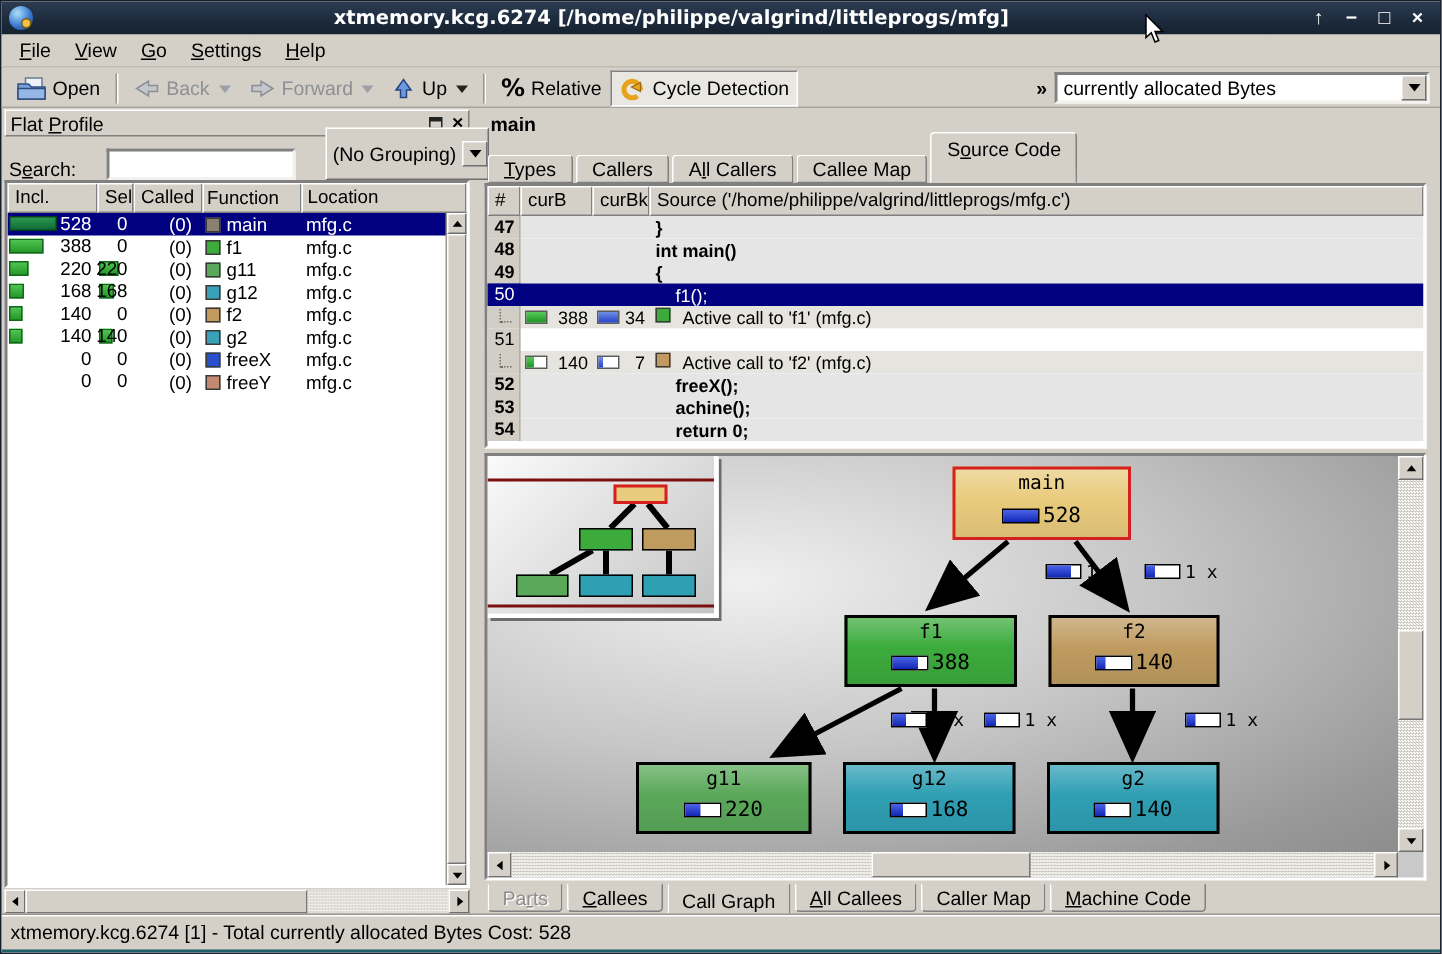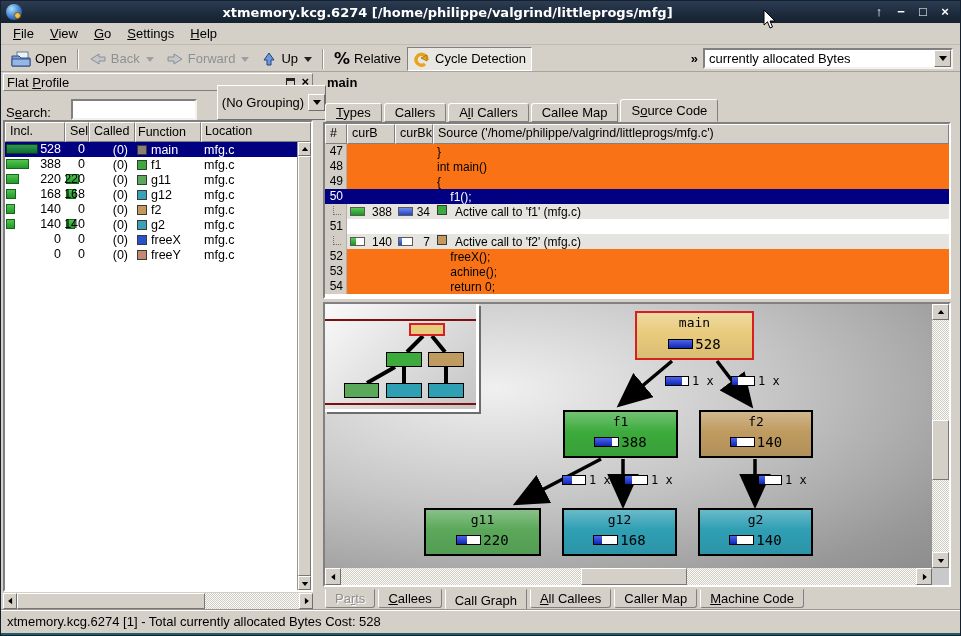--- a/index.html
+++ b/index.html
@@ -99,34 +99,34 @@
   .dock-hscroll{height:16px;flex:0 0 auto;display:flex;margin-top:1px;}
   .dock-hscroll .sb-btn{width:14px;height:16px;}
   .hthumb{width:188px;height:16px;flex:0 0 auto;}
   .htrack{flex:1;}
 
   
   .fv-title{position:absolute;top:2px;left:4px;font-weight:bold;font-size:13px;}
   .tabs{position:absolute;top:26px;left:2px;height:23px;display:flex;align-items:flex-end;gap:2px;}
   .tab{height:19px;padding:1px 10px;background:#d4d0c8;border:1px solid;
     border-color:#fff #808080 #808080 #fff;border-radius:3px 3px 0 0;white-space:nowrap;}
-  .tab.active{height:23px;padding-top:3px;border-bottom-color:#d4d0c8;}
+  .tab.active{height:34px;padding-top:3px;border-bottom-color:#d4d0c8;}
   .src-view{position:absolute;top:49px;left:0;width:628px;height:177px;background:#fff;
     border:2px solid;border-color:#808080 #fff #fff #808080;overflow:hidden;}
   .shead{display:flex;height:20px;}
   .sr{display:flex;height:15px;align-items:center;font-size:12px;}
   .ln{width:22px;height:100%;background:#d2cec6;border-right:1px solid #b4b0a8;
     text-align:right;padding-right:3px;line-height:15px;flex:0 0 auto;}
   .cb{width:48px;height:100%;display:flex;align-items:center;justify-content:space-between;
     padding:0 3px;flex:0 0 auto;}
   .cbk{width:38px;height:100%;display:flex;align-items:center;justify-content:space-between;
     padding:0 3px;flex:0 0 auto;}
   .code{flex:1;padding-left:4px;white-space:pre;overflow:hidden;}
   .sr.plain .code{margin-left:86px;}
-  .bgg{background:#f97316;}
+  .bgg{background:#e5e5e5;font-weight:bold;}
   .bgw{background:#fff;}
   .bgc{background:#e6e4de;}
   .sr.sel2{background:#000080;color:#fff;}
   .sr.sel2 .ln{background:#000080;color:#fff;border-right-color:#000080;}
   .tdots{display:inline-block;width:8px;height:9px;border-left:1px dotted #707070;
     border-bottom:1px dotted #707070;margin-right:2px;}
   .mb{width:15px;height:9px;background:#fff;border:1px solid #5a5a5a;flex:0 0 auto;}
   .mfill{display:block;height:100%;}
   .mfill.g{background:linear-gradient(180deg,#57c957,#1e9424);}
   .mfill.b{background:linear-gradient(180deg,#6f8fe8,#2244c8);}
@@ -149,21 +149,21 @@
   .gbar{width:25px;height:10px;background:#fff;border:1px solid #000;display:inline-block;}
   .gfill{display:block;height:100%;background:linear-gradient(180deg,#4b64e8,#1226b4);}
   .gval{font-size:14px;}
   .n-main{left:310px;top:7px;width:119px;height:49px;border-color:#d42020;}
   .n-f1{left:238px;top:106px;width:115px;height:48px;}
   .n-f2{left:374px;top:106px;width:114px;height:48px;}
   .n-g11{left:99px;top:204px;width:117px;height:48px;}
   .n-g12{left:237px;top:204px;width:115px;height:48px;}
   .n-g2{left:373px;top:204px;width:115px;height:48px;}
   .elabel{position:absolute;display:flex;align-items:center;gap:3px;
-    font-family:"DejaVu Sans Mono",monospace;font-size:12px;}
+    font-family:"DejaVu Sans Mono",monospace;font-size:12px;margin-left:32px;}
   .ebar{width:24px;height:10px;background:#fff;border:1px solid #000;display:inline-block;}
   .e0{left:340px;top:70px;} .e1{left:406px;top:70px;}
   .e2{left:237px;top:169px;} .e3{left:299px;top:169px;} .e4{left:433px;top:169px;}
   .thumb{position:absolute;left:0;top:0;width:154px;height:108px;
     background:linear-gradient(135deg,#fafafa 0%,#e2e2e2 45%,#c4c4c4 100%);
     border-right:3px solid #fff;border-bottom:3px solid #fff;box-shadow:2px 2px 0 #6d6d6d;}
   .tline{position:absolute;left:0;right:0;height:2px;background:#7c1010;}
   .tl-top{top:15px;} .tl-bot{top:99px;}
   .tn{position:absolute;border:1px solid #000;}
   .t-main{left:84px;top:19px;width:36px;height:13px;border:2px solid #d42020;}

